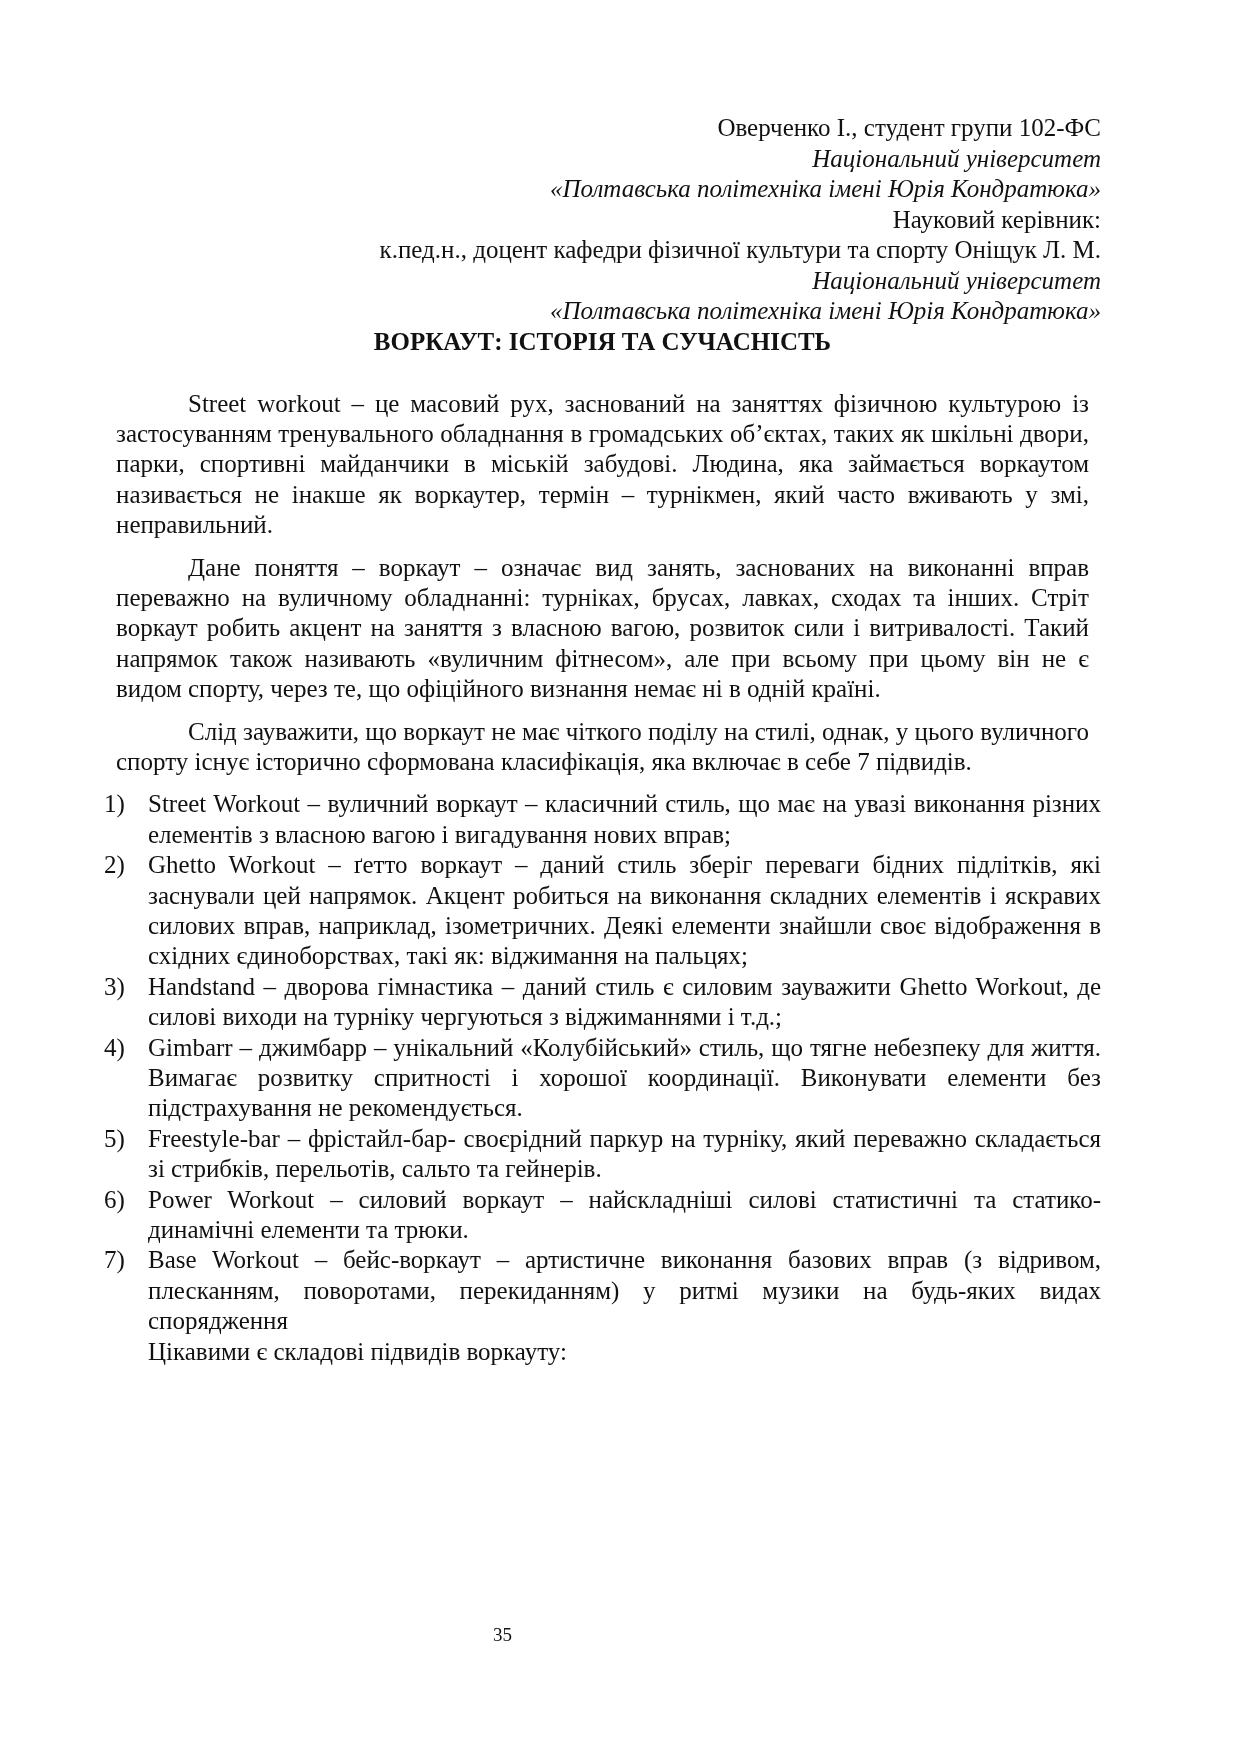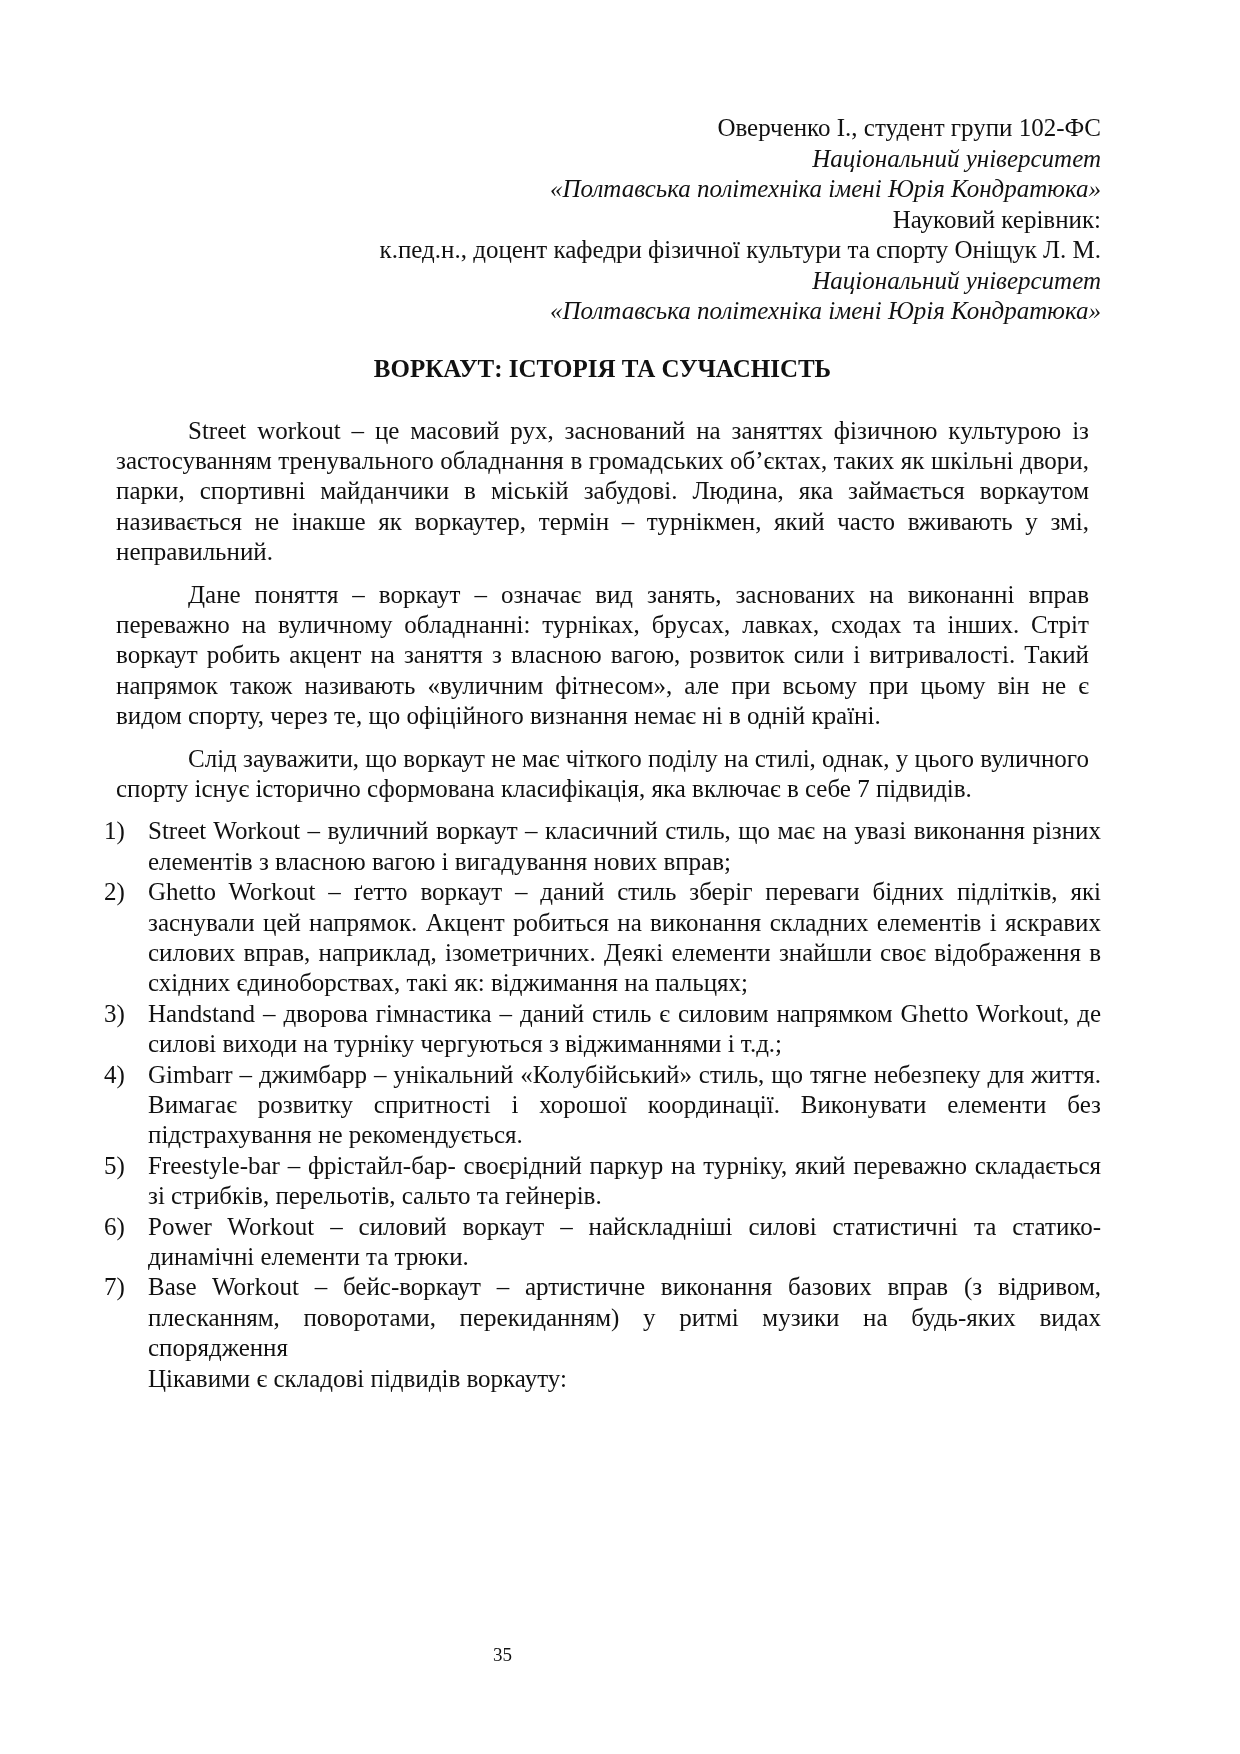--- a/index.html
+++ b/index.html
@@ -22,21 +22,20 @@
     line-height: 30.5px;
     white-space: nowrap;
   }
   .right { text-align: right; }
   .italic { font-style: italic; }
   .title {
     font-weight: bold;
     text-align: center;
     font-size: 25px;
     line-height: 30px;
-    margin-top: 27px;
     margin-bottom: 32px;
   }
   .para {
     font-size: 25px;
     line-height: 30.4px;
     text-align: justify;
     text-indent: 72px;
     margin: 12px;
   }
   ol.styles {
@@ -63,21 +62,20 @@
     margin: 0;
   }
   .page-number {
     position: absolute;
     top: 1624px;
     left: 0;
     width: 1005px;
     text-align: center;
     font-size: 19px;
     font-family: "Liberation Serif", serif;
-    margin-top: 20px;
   }
 </style>
 </head>
 <body>
 
 <div class="page">
   <div class="header">
     <div class="line right">Оверченко І., студент групи 102-ФС</div>
     <div class="line right italic">Національний університет</div>
     <div class="line right italic">«Полтавська політехніка імені Юрія Кондратюка»</div>
@@ -89,21 +87,21 @@
 
   <div class="title">ВОРКАУТ: ІСТОРІЯ ТА СУЧАСНІСТЬ</div>
 
   <p class="para">Street workout – це масовий рух, заснований на заняттях фізичною культурою із застосуванням тренувального обладнання в громадських об’єктах, таких як шкільні двори, парки, спортивні майданчики в міській забудові. Людина, яка займається воркаутом називається не інакше як воркаутер, термін – турнікмен, який часто вживають у змі, неправильний.</p>
   <p class="para">Дане поняття – воркаут – означає вид занять, заснованих на виконанні вправ переважно на вуличному обладнанні: турніках, брусах, лавках, сходах та інших. Стріт воркаут робить акцент на заняття з власною вагою, розвиток сили і витривалості. Такий напрямок також називають «вуличним фітнесом», але при всьому при цьому він не є видом спорту, через те, що офіційного визнання немає ні в одній країні.</p>
   <p class="para">Слід зауважити, що воркаут не має чіткого поділу на стилі, однак, у цього вуличного спорту існує історично сформована класифікація, яка включає в себе 7 підвидів.</p>
 
   <ol class="styles">
     <li><span class="num">1)</span><span>Street Workout – вуличний воркаут – класичний стиль, що має на увазі виконання різних елементів з власною вагою і вигадування нових вправ;</span></li>
     <li><span class="num">2)</span><span>Ghetto Workout – ґетто воркаут – даний стиль зберіг переваги бідних підлітків, які заснували цей напрямок. Акцент робиться на виконання складних елементів і яскравих силових вправ, наприклад, ізометричних. Деякі елементи знайшли своє відображення в східних єдиноборствах, такі як: віджимання на пальцях;</span></li>
-    <li><span class="num">3)</span><span>Handstand – дворова гімнастика – даний стиль є силовим напрямком Ghetto Workout, де силові виходи на турніку чергуються з віджиманнями і т.д.;</span></li>
+    <li><span class="num">3)</span><span>Handstand – дворова гімнастика – даний стиль є силовим зауважити Ghetto Workout, де силові виходи на турніку чергуються з віджиманнями і т.д.;</span></li>
     <li><span class="num">4)</span><span>Gimbarr – джимбарр – унікальний «Колубійський» стиль, що тягне небезпеку для життя. Вимагає розвитку спритності і хорошої координації. Виконувати елементи без підстрахування не рекомендується.</span></li>
     <li><span class="num">5)</span><span>Freestyle-bar – фрістайл-бар- своєрідний паркур на турніку, який переважно складається зі стрибків, перельотів, сальто та гейнерів.</span></li>
     <li><span class="num">6)</span><span>Power Workout – силовий воркаут – найскладніші силові статистичні та статико-динамічні елементи та трюки.</span></li>
     <li><span class="num">7)</span><span>Base Workout – бейс-воркаут – артистичне виконання базових вправ (з відривом, плесканням, поворотами, перекиданням) у ритмі музики на будь-яких видах спорядження</span></li>
   </ol>
 
   <p class="closing">Цікавими є складові підвидів воркауту:</p>
 </div>
 
 <div class="page-number">35</div>

